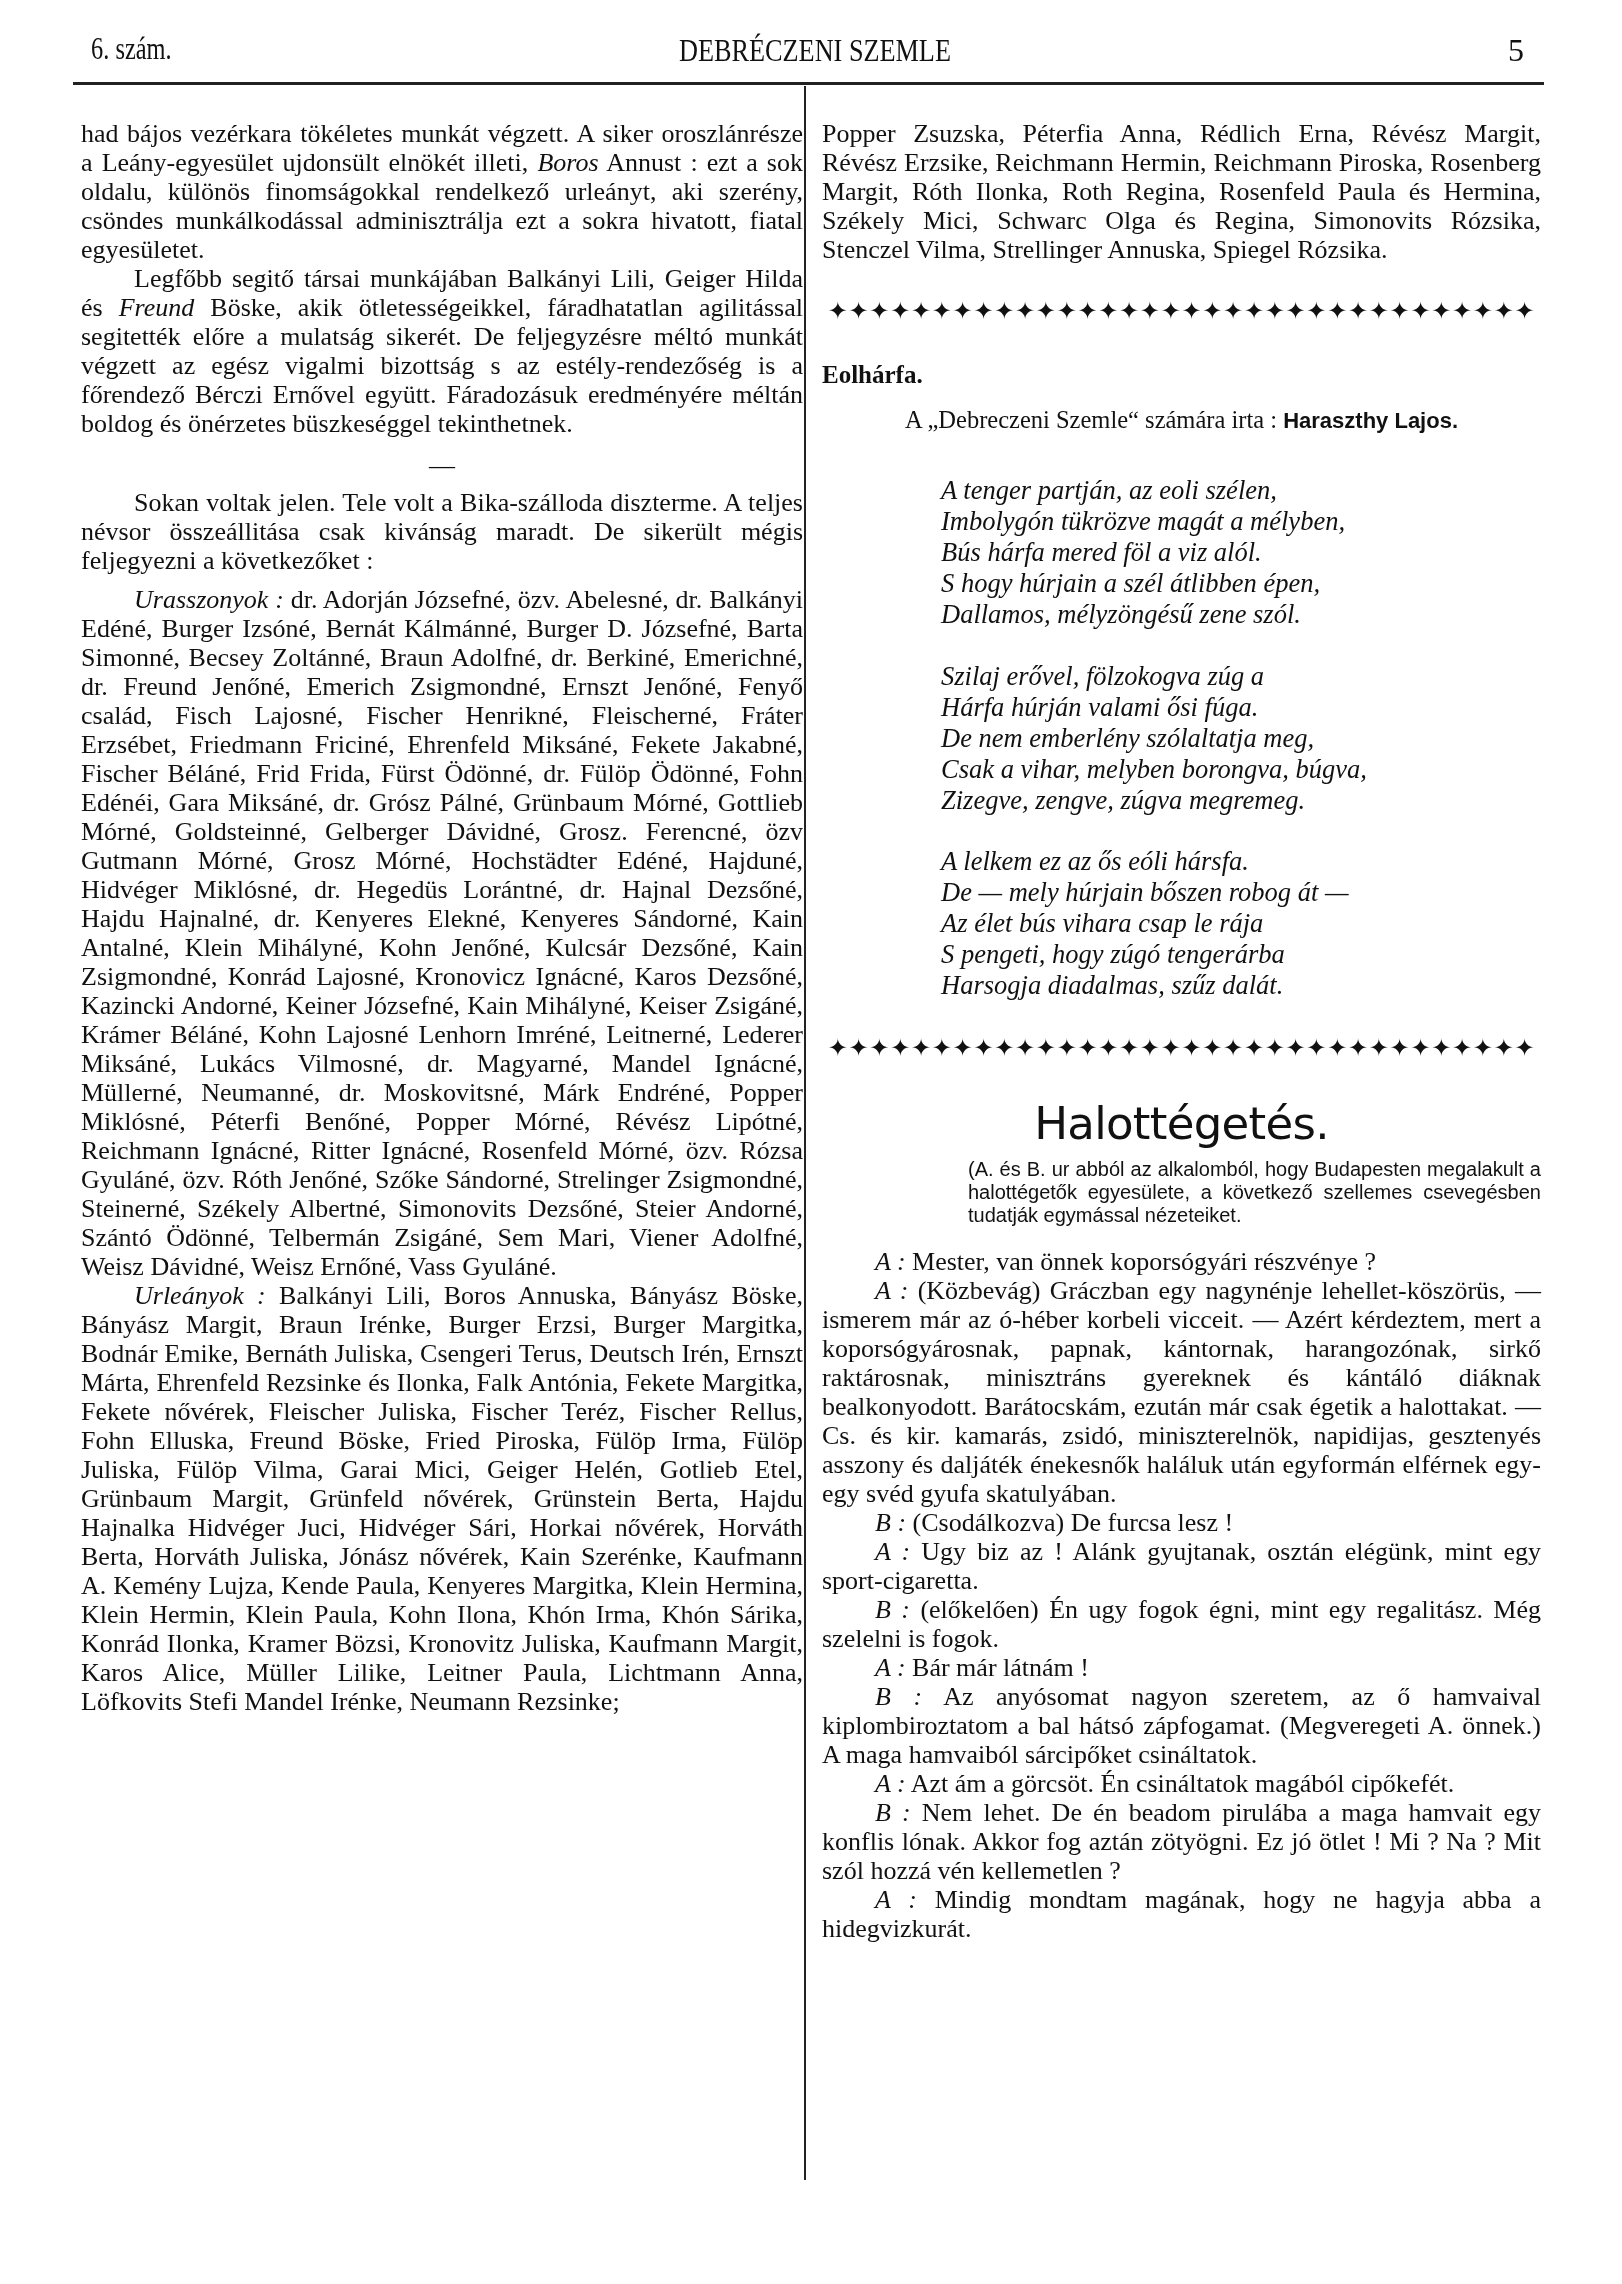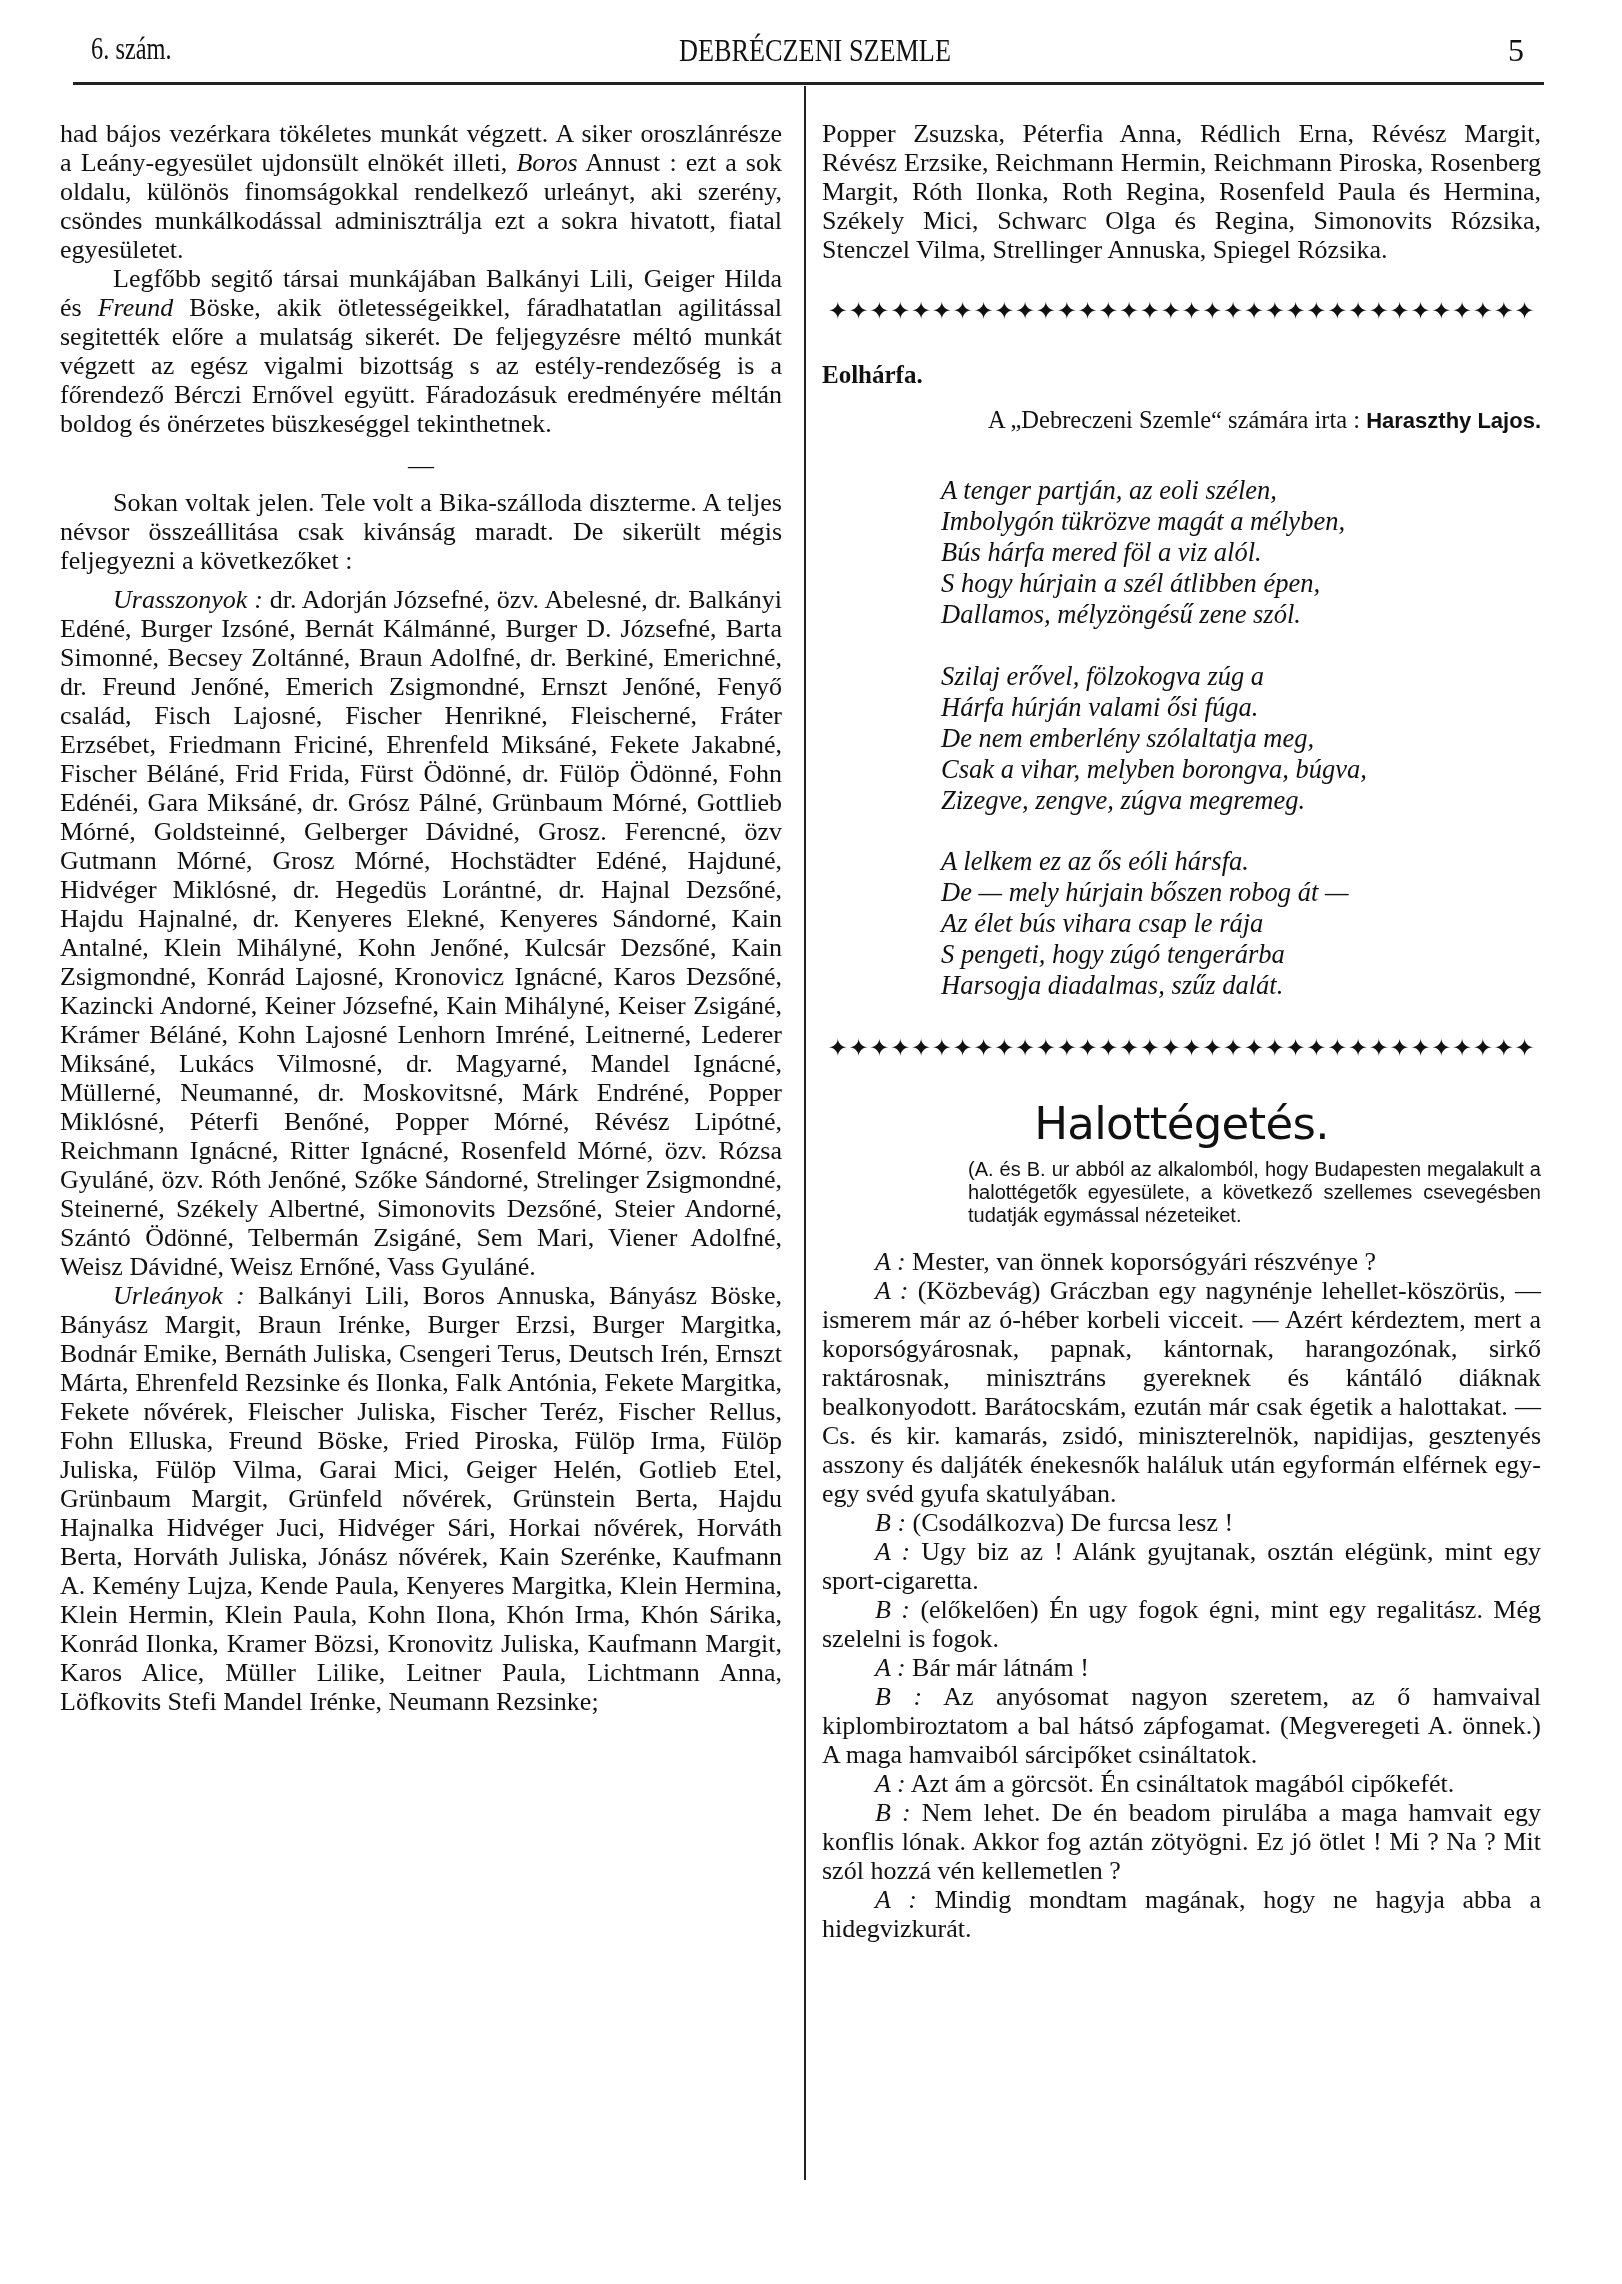--- a/index.html
+++ b/index.html
@@ -4,30 +4,30 @@
 <style>
   html, body { margin: 0; padding: 0; background: #ffffff; }
   body { width: 1623px; height: 2284px; position: relative; overflow: hidden; color: #111; font-family: "Liberation Serif", "DejaVu Serif", serif; }
   .header { position: absolute; top: 32px; left: 86px; width: 1458px; height: 46px; }
   .hdr-left { position: absolute; left: 5.3px; top: 0; font-size: 30.5px; letter-spacing: 0; transform: scaleX(0.8); transform-origin: left; }
   .hdr-center { position: absolute; left: 0; right: 0; top: 0; text-align: center; font-size: 32px; transform: scaleX(0.82); }
   .hdr-right { position: absolute; right: 20px; top: 0; font-size: 32px; }
   .rule { position: absolute; top: 82px; left: 73px; width: 1471px; height: 2.7px; background: #222; }
   .vsep { position: absolute; top: 86px; left: 804px; width: 2px; height: 2094px; background: #222; }
   .col { position: absolute; top: 119px; font-size: 26px; line-height: 29px; text-align: justify; }
-  .col-left { left: 60px; width: 722px; }
+  .col-left { left: 81px; width: 722px; }
   .col-right { left: 822px; width: 719px; }
   .col p { margin: 0; transform: scaleX(1); }
   .indent { text-indent: 53px; }
   .it { font-style: italic; }
   .dash { text-align: center; margin: 13.3px 0 8px 0 !important; }
   .gap { height: 9.3px; }
   .stars { font-size: 24px; letter-spacing: 0.7px; text-align: center; white-space: nowrap; overflow: hidden; margin: 33px 0 26.5px 0; }
   .poem-title { text-align: left; font-weight: bold; font-size: 25px; margin-top: 34px; }
-  .byline { text-align: right; font-size: 24.5px; margin-top: 16px; }
+  .byline { text-align: center; font-size: 24.5px; margin-top: 16px; }
   .byline b { font-family: "Liberation Sans", sans-serif; font-size: 22px; }
   .poem { margin-top: 40px; padding-left: 119px; font-style: italic; font-size: 26.5px; line-height: 31px; }
   .stanza { margin-bottom: 30.5px; }
   .big-title { text-align: center; font-family: "DejaVu Sans", sans-serif; font-size: 45px; margin: 46px 0 20px 0; letter-spacing: -0.7px; }
   .intro { font-family: "Liberation Sans", sans-serif; font-size: 20px; line-height: 23px; padding-left: 146px; text-align: justify; margin-bottom: 20px; }
   .speaker { font-style: italic; }
 </style>
 </head>
 <body>
 

